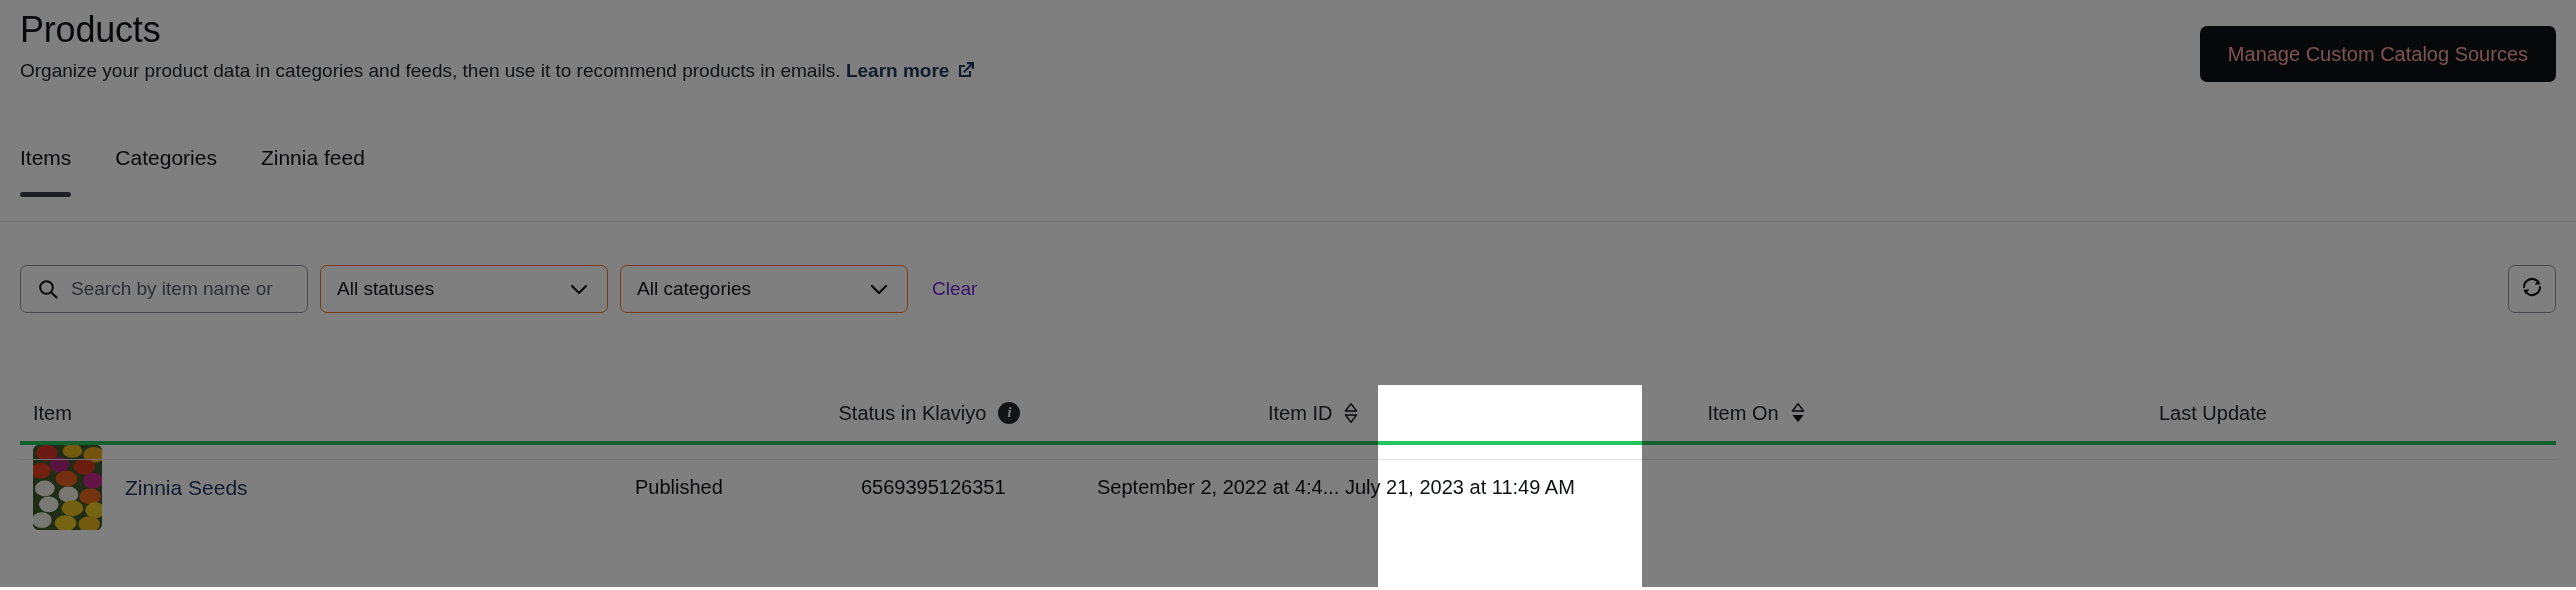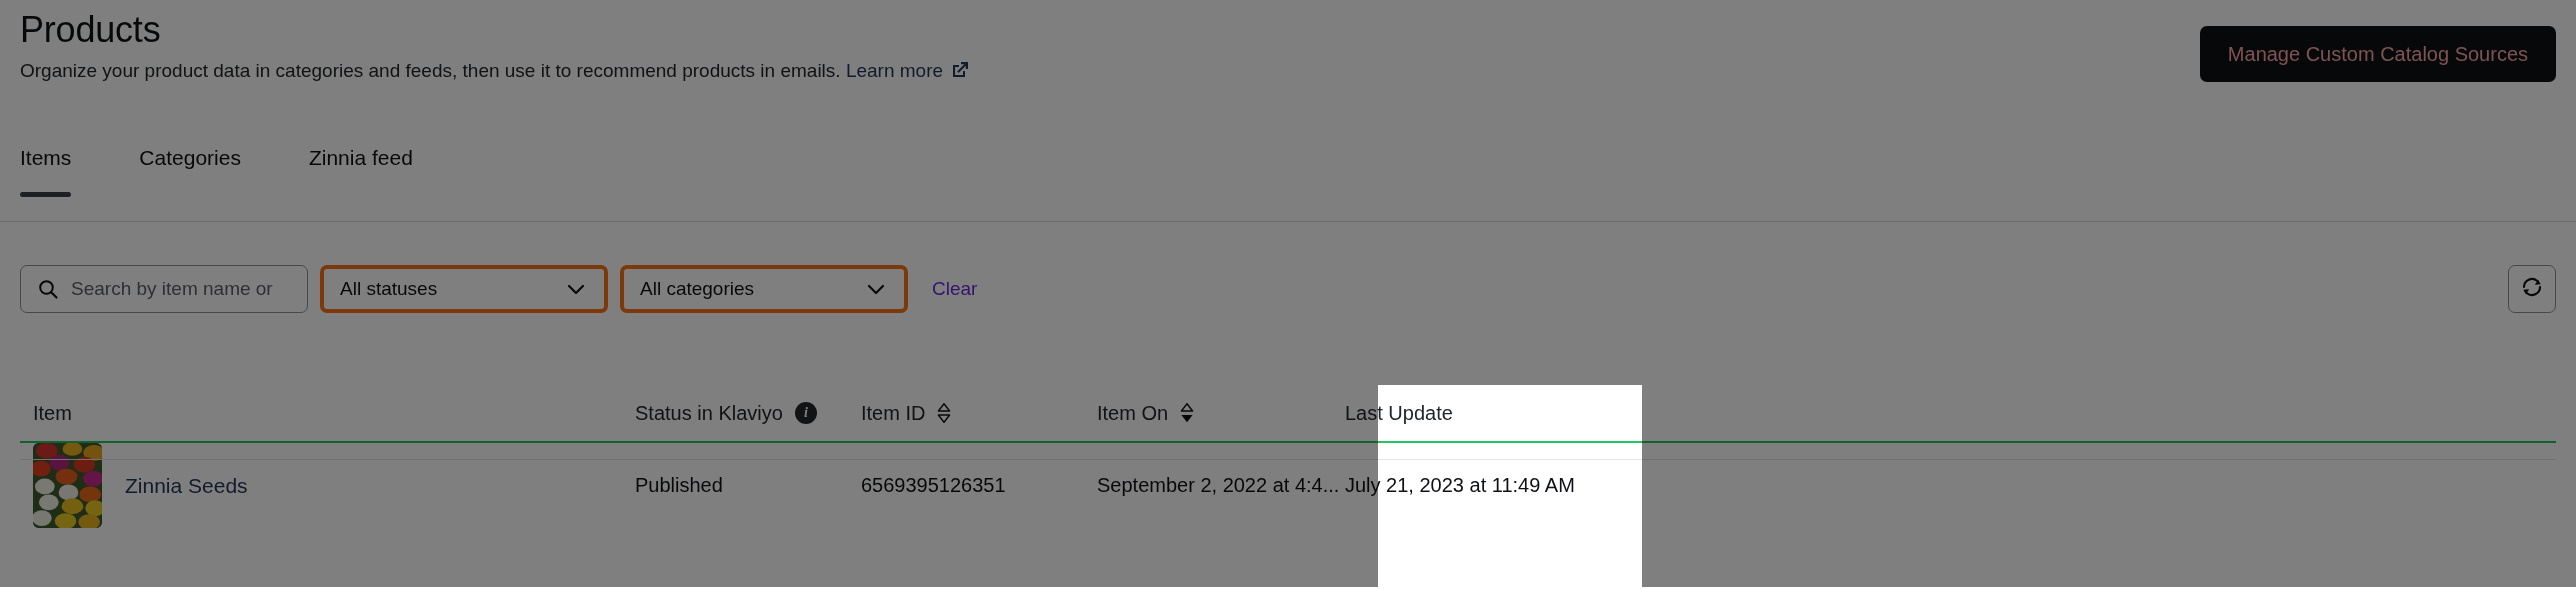--- a/index.html
+++ b/index.html
@@ -45,20 +45,21 @@
   }
   .page-subtitle {
     font-size: 19px;
     line-height: 26px;
     color: #22262b;
     margin-top: 6px;
   }
   .learn-more {
     color: #23395b;
     text-decoration: none;
+    font-weight: bold;
   }
   .ext-icon {
     display: inline-block;
     vertical-align: -3px;
     margin-left: 7px;
   }
 
   .primary-btn {
     position: absolute;
     right: 20px;
@@ -74,21 +75,21 @@
     cursor: pointer;
     white-space: nowrap;
   }
 
   
   .tabs {
     position: absolute;
     left: 20px;
     top: 145px;
     display: flex;
-    gap: 68px;
+    gap: 44px;
     align-items: flex-start;
   }
   .tab {
     font-size: 21px;
     line-height: 26px;
     color: #0f1114;
     padding-bottom: 26px;
     cursor: pointer;
     position: relative;
   }
@@ -146,21 +147,21 @@
     font-size: 19px;
     color: #0f1114;
     width: 208px;
   }
   .search-input::placeholder { color: #5b5f67; opacity: 1; }
 
   .select-box {
     position: relative;
     width: 288px;
     height: 48px;
-    border: 4px solid #f97316;
+    border: 1px solid #f97316;
     border-radius: 7px;
     display: flex;
     align-items: center;
     box-sizing: border-box;
     cursor: pointer;
     background: transparent;
   }
   .select-label {
     font-size: 19px;
     color: #0f1114;
@@ -199,21 +200,22 @@
     left: 20px;
     right: 20px;
     top: 385px;
   }
   .trow {
     display: flex;
     align-items: center;
   }
   .thead {
     height: 56px;
-    border-bottom: 2px solid #22c55e;
+    border-bottom: 4px solid #22c55e;
+    justify-content: space-between;
   }
   .tbody-row {
     height: 85px;
   }
   .th {
     font-size: 20px;
     color: #22262b;
     display: flex;
     align-items: center;
     gap: 12px;

